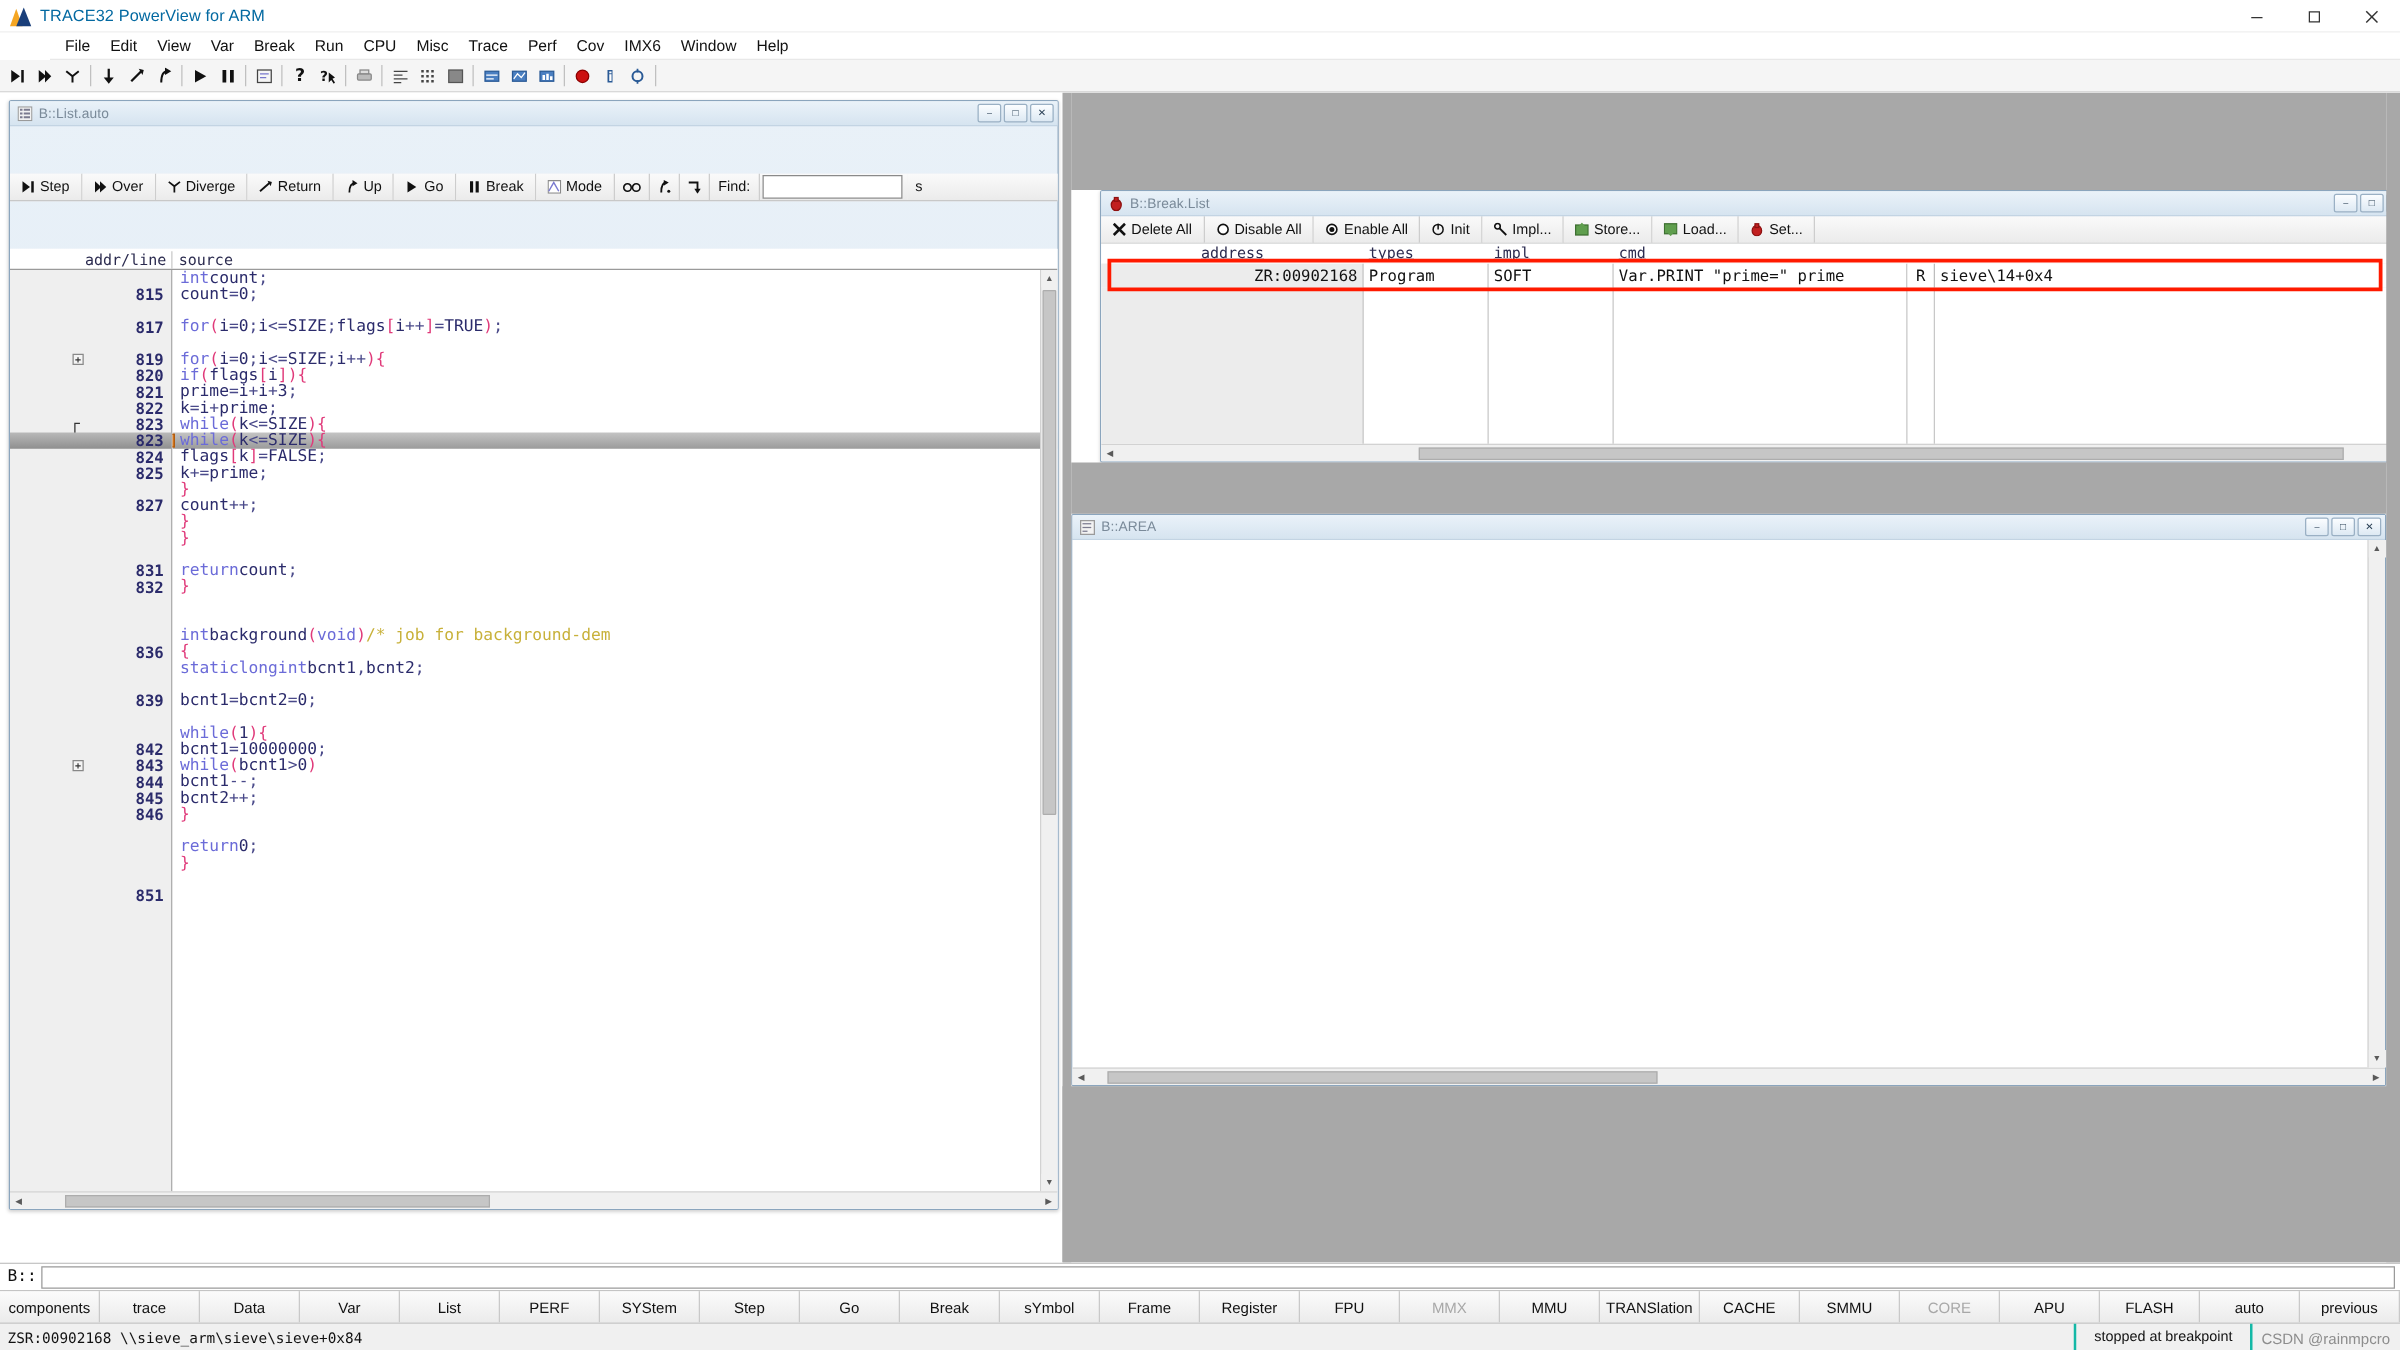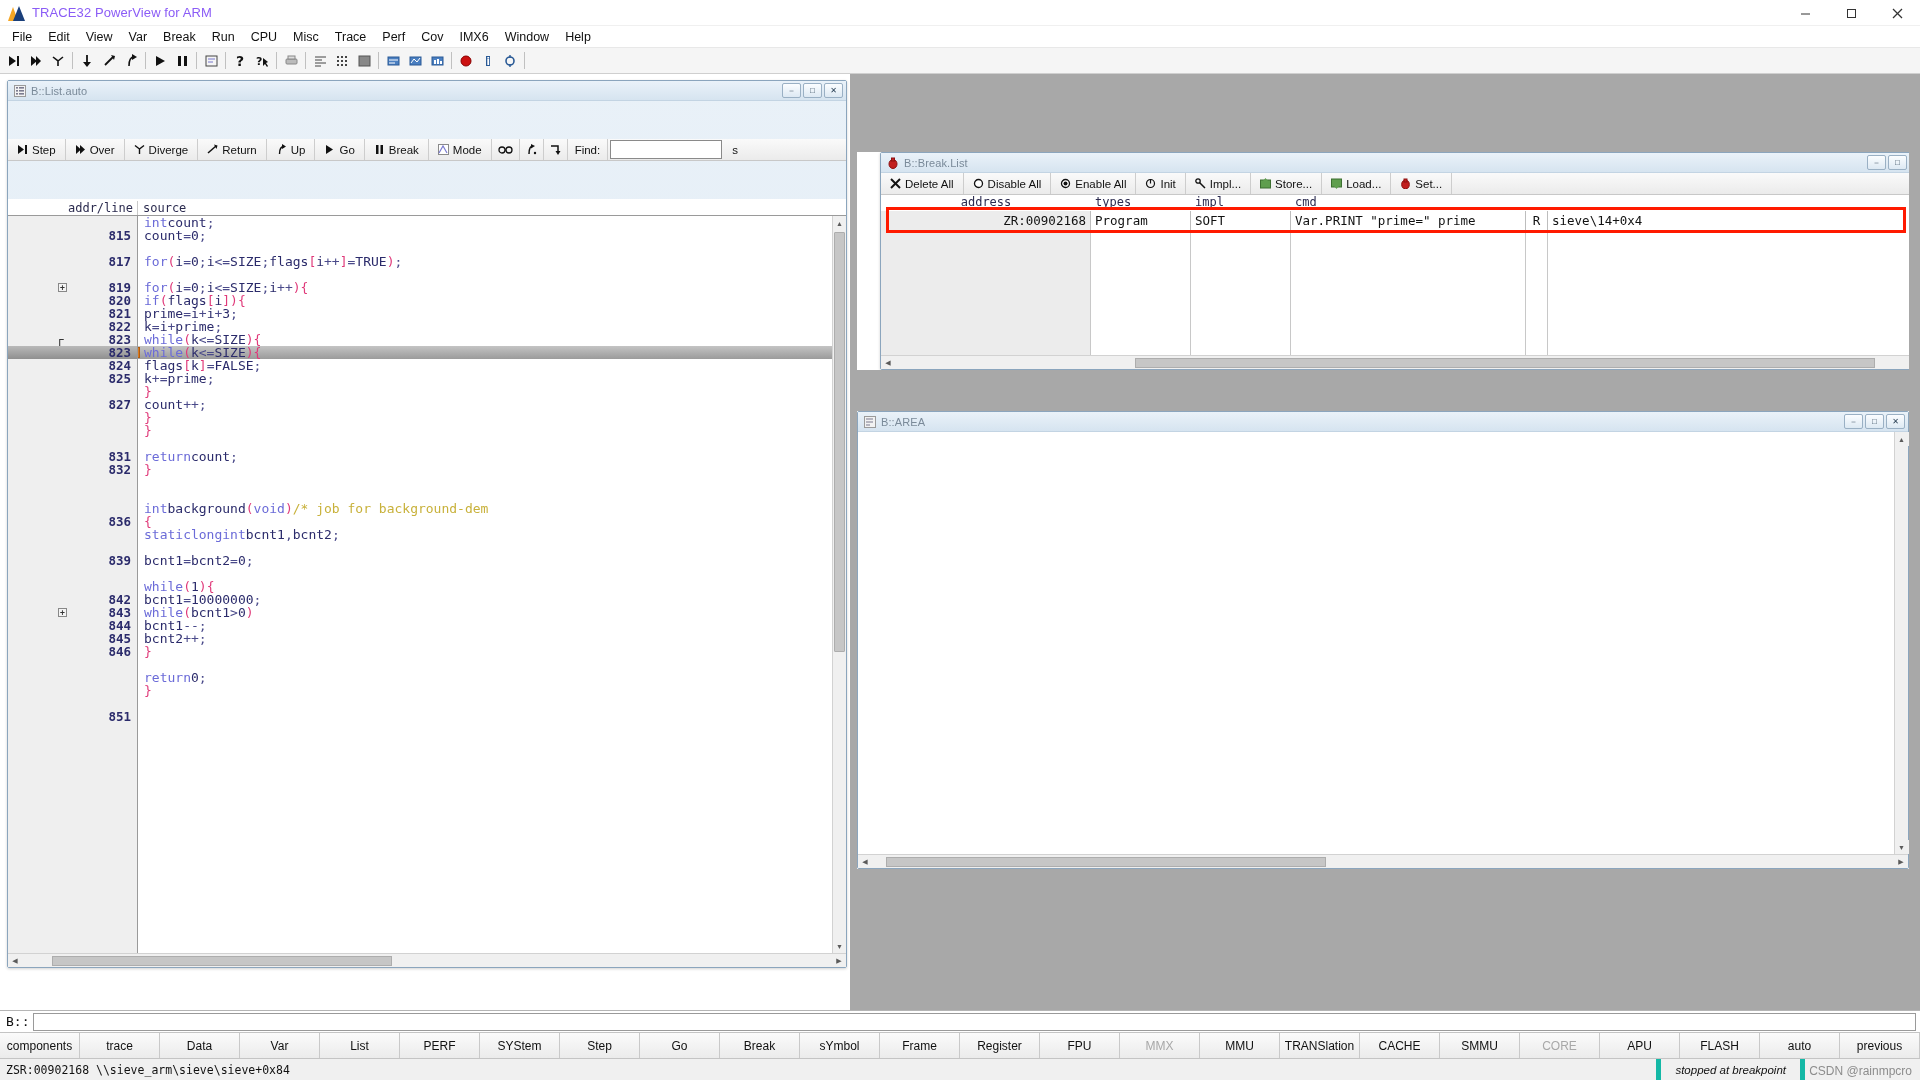--- a/index.html
+++ b/index.html
@@ -37,40 +37,41 @@
     border-bottom: 14px solid #f5a623;
   }
   .app-icon .tri2 {
     position: absolute; left: 5px; bottom: 0;
     width: 0; height: 0;
     border-left: 6px solid transparent;
     border-right: 6px solid transparent;
     border-bottom: 15px solid #1a3f7a;
   }
   .title-text {
-    font-size: 13px; color: #8b5cf6; letter-spacing: 0.1px;
+    font-size: 13px; color: #0369a1; letter-spacing: 0.1px;
   }
   .winbtns {
     position: absolute; right: 0; top: 0; height: 26px;
     display: flex;
   }
   .winbtn {
     width: 46px; height: 26px;
     display: flex; align-items: center; justify-content: center;
     color: #333; font-size: 13px;
   }
   .winbtn svg { display: block; }
 
   
   .menubar {
     height: 22px; flex: 0 0 22px;
     background: #ffffff;
     display: flex; align-items: center;
     padding-left: 4px;
     border-bottom: 1px solid #e8e8e8;
+    margin-left: 40px;
   }
   .menuitem {
     font-size: 12.5px; color: #111;
     padding: 2px 8px; cursor: default; white-space: nowrap;
   }
 
   
   .toolbar {
     height: 26px; flex: 0 0 26px;
     background: #f5f5f5;
@@ -350,22 +351,22 @@
     font-size: 11.5px; color: #111;
   }
   .statusbar .s1 {
     font-family: "DejaVu Sans Mono", monospace;
     padding-left: 6px; font-size: 11.5px;
   }
   .statusbar .sright {
     margin-left: auto; display: flex; align-items: center;
   }
   .statusbar .sbox {
-    padding: 0 14px; border-left: 5px solid #14b8a6; height: 22px;
-    display: flex; align-items: center; white-space: nowrap; font-style: italic;
+    padding: 0 14px; border-left: 2px solid #14b8a6; height: 22px;
+    display: flex; align-items: center; white-space: nowrap;
   }
 
   
   .caption {
     position: absolute; left: 0; right: 0;
     text-align: center;
     font-size: 40px; font-weight: bold; color: #ffffff;
     text-shadow: 2px 2px 0 #000, -1px -1px 0 #000, 1px -1px 0 #000, -1px 1px 0 #000;
     letter-spacing: 2px;
     pointer-events: none;

